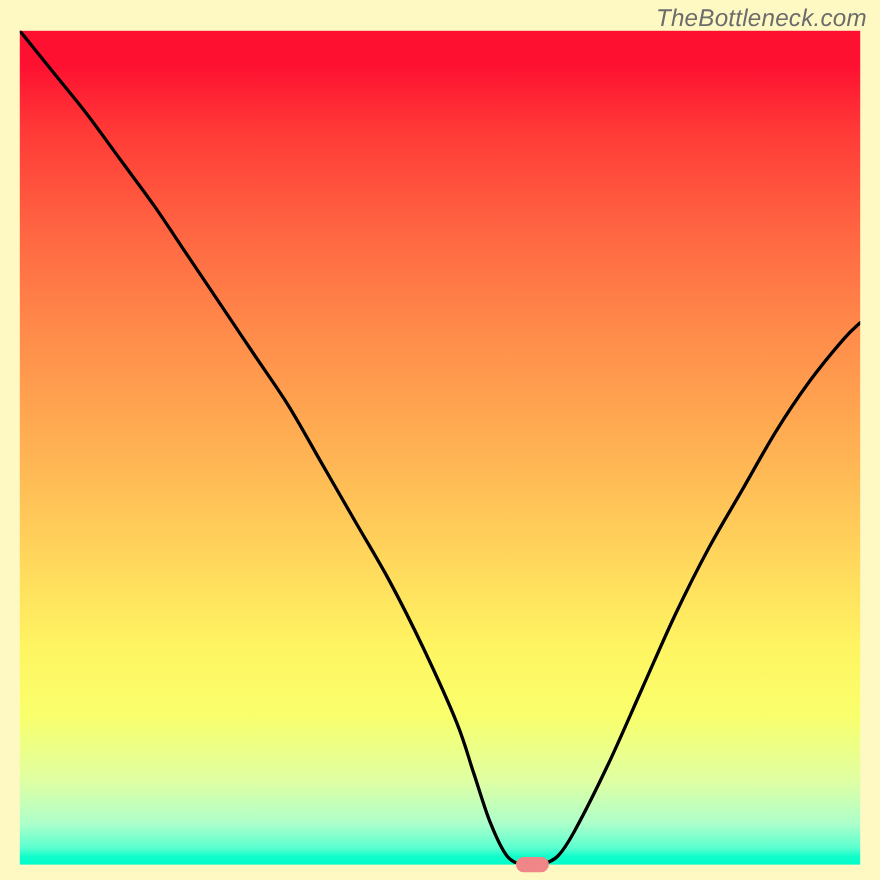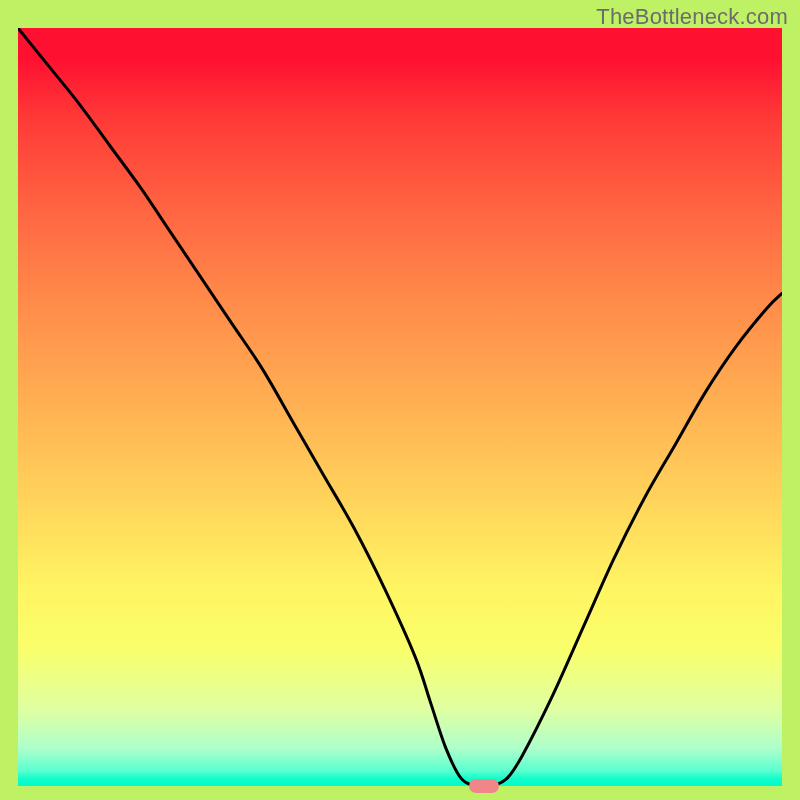--- a/index.html
+++ b/index.html
@@ -8,21 +8,22 @@
     width: 800px;
     height: 800px;
     background: #000000;
     font-family: Arial, Helvetica, sans-serif;
     overflow: hidden;
   }
   .frame {
     position: relative;
     width: 800px;
     height: 800px;
-    background: #bef264;
+    background: #fef9c3;
+    font-style: italic;
   }
   .watermark {
     position: absolute;
     top: 4px;
     right: 12px;
     color: #6c6c6c;
     font-size: 22px;
     font-weight: 400;
     letter-spacing: 0.2px;
     z-index: 3;

